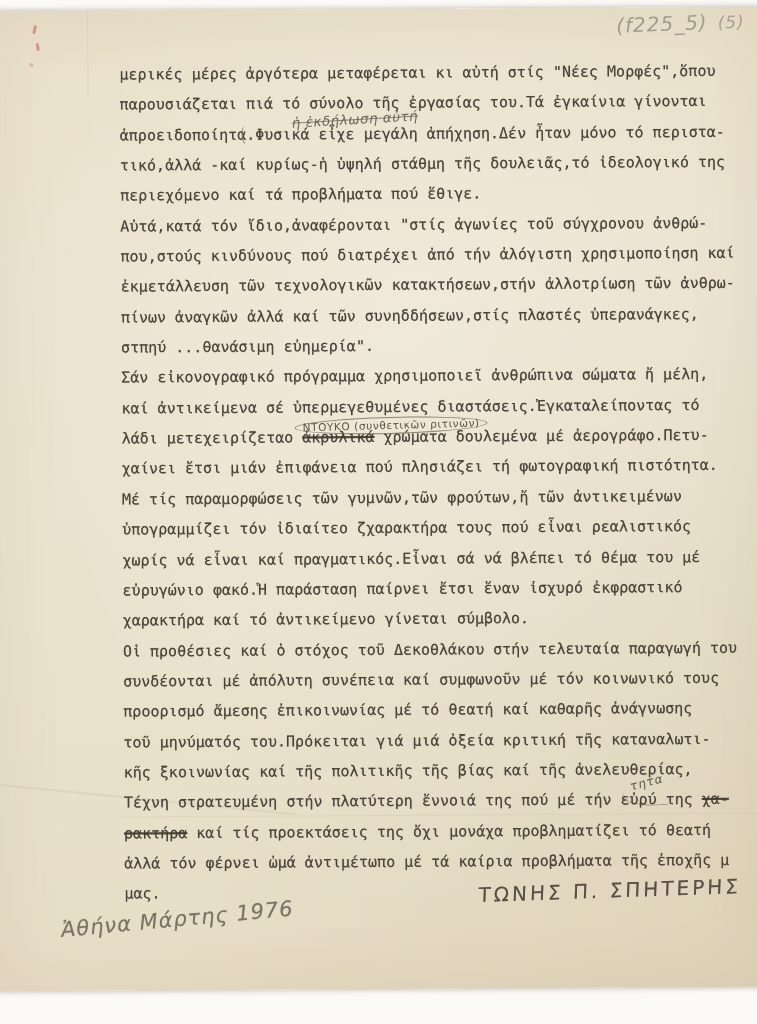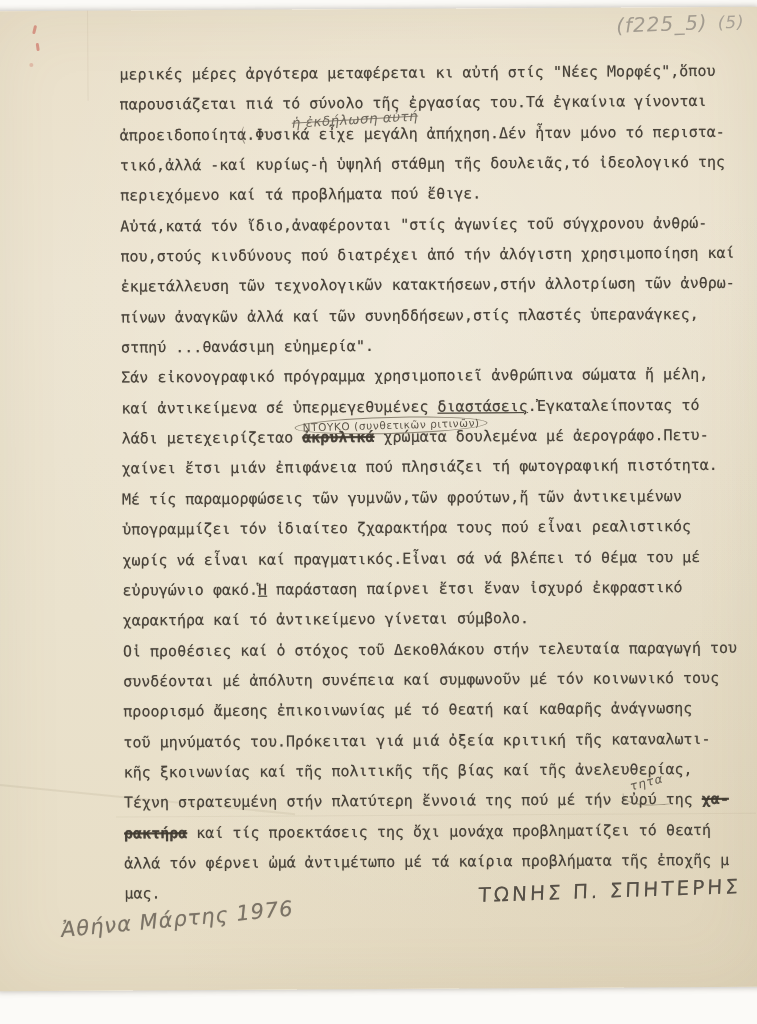--- a/index.html
+++ b/index.html
@@ -35,23 +35,23 @@
     font-size:15px;line-height:30.35px;
     color:#49433a;
     text-shadow:0 0 0.7px rgba(73,67,58,.55);
     white-space:pre;
   }
   .tline{margin:0;height:30.35px;}
   .typed .strike{
     text-decoration:line-through;
     text-decoration-thickness:2.2px;
     text-decoration-color:rgba(62,56,46,.85);
-    font-weight:bold;
+    font-weight:normal;
   }
-  .typed .u{text-decoration:underline;text-decoration-thickness:1.3px;}
+  .typed .u{text-decoration-thickness:1.3px;}
 
   
   .hand{
     position:absolute;
     font-family:"DejaVu Sans", sans-serif;
     color:#6b6459;
     white-space:nowrap;
   }
   .corner-note{
     position:absolute;right:14px;top:4px;

